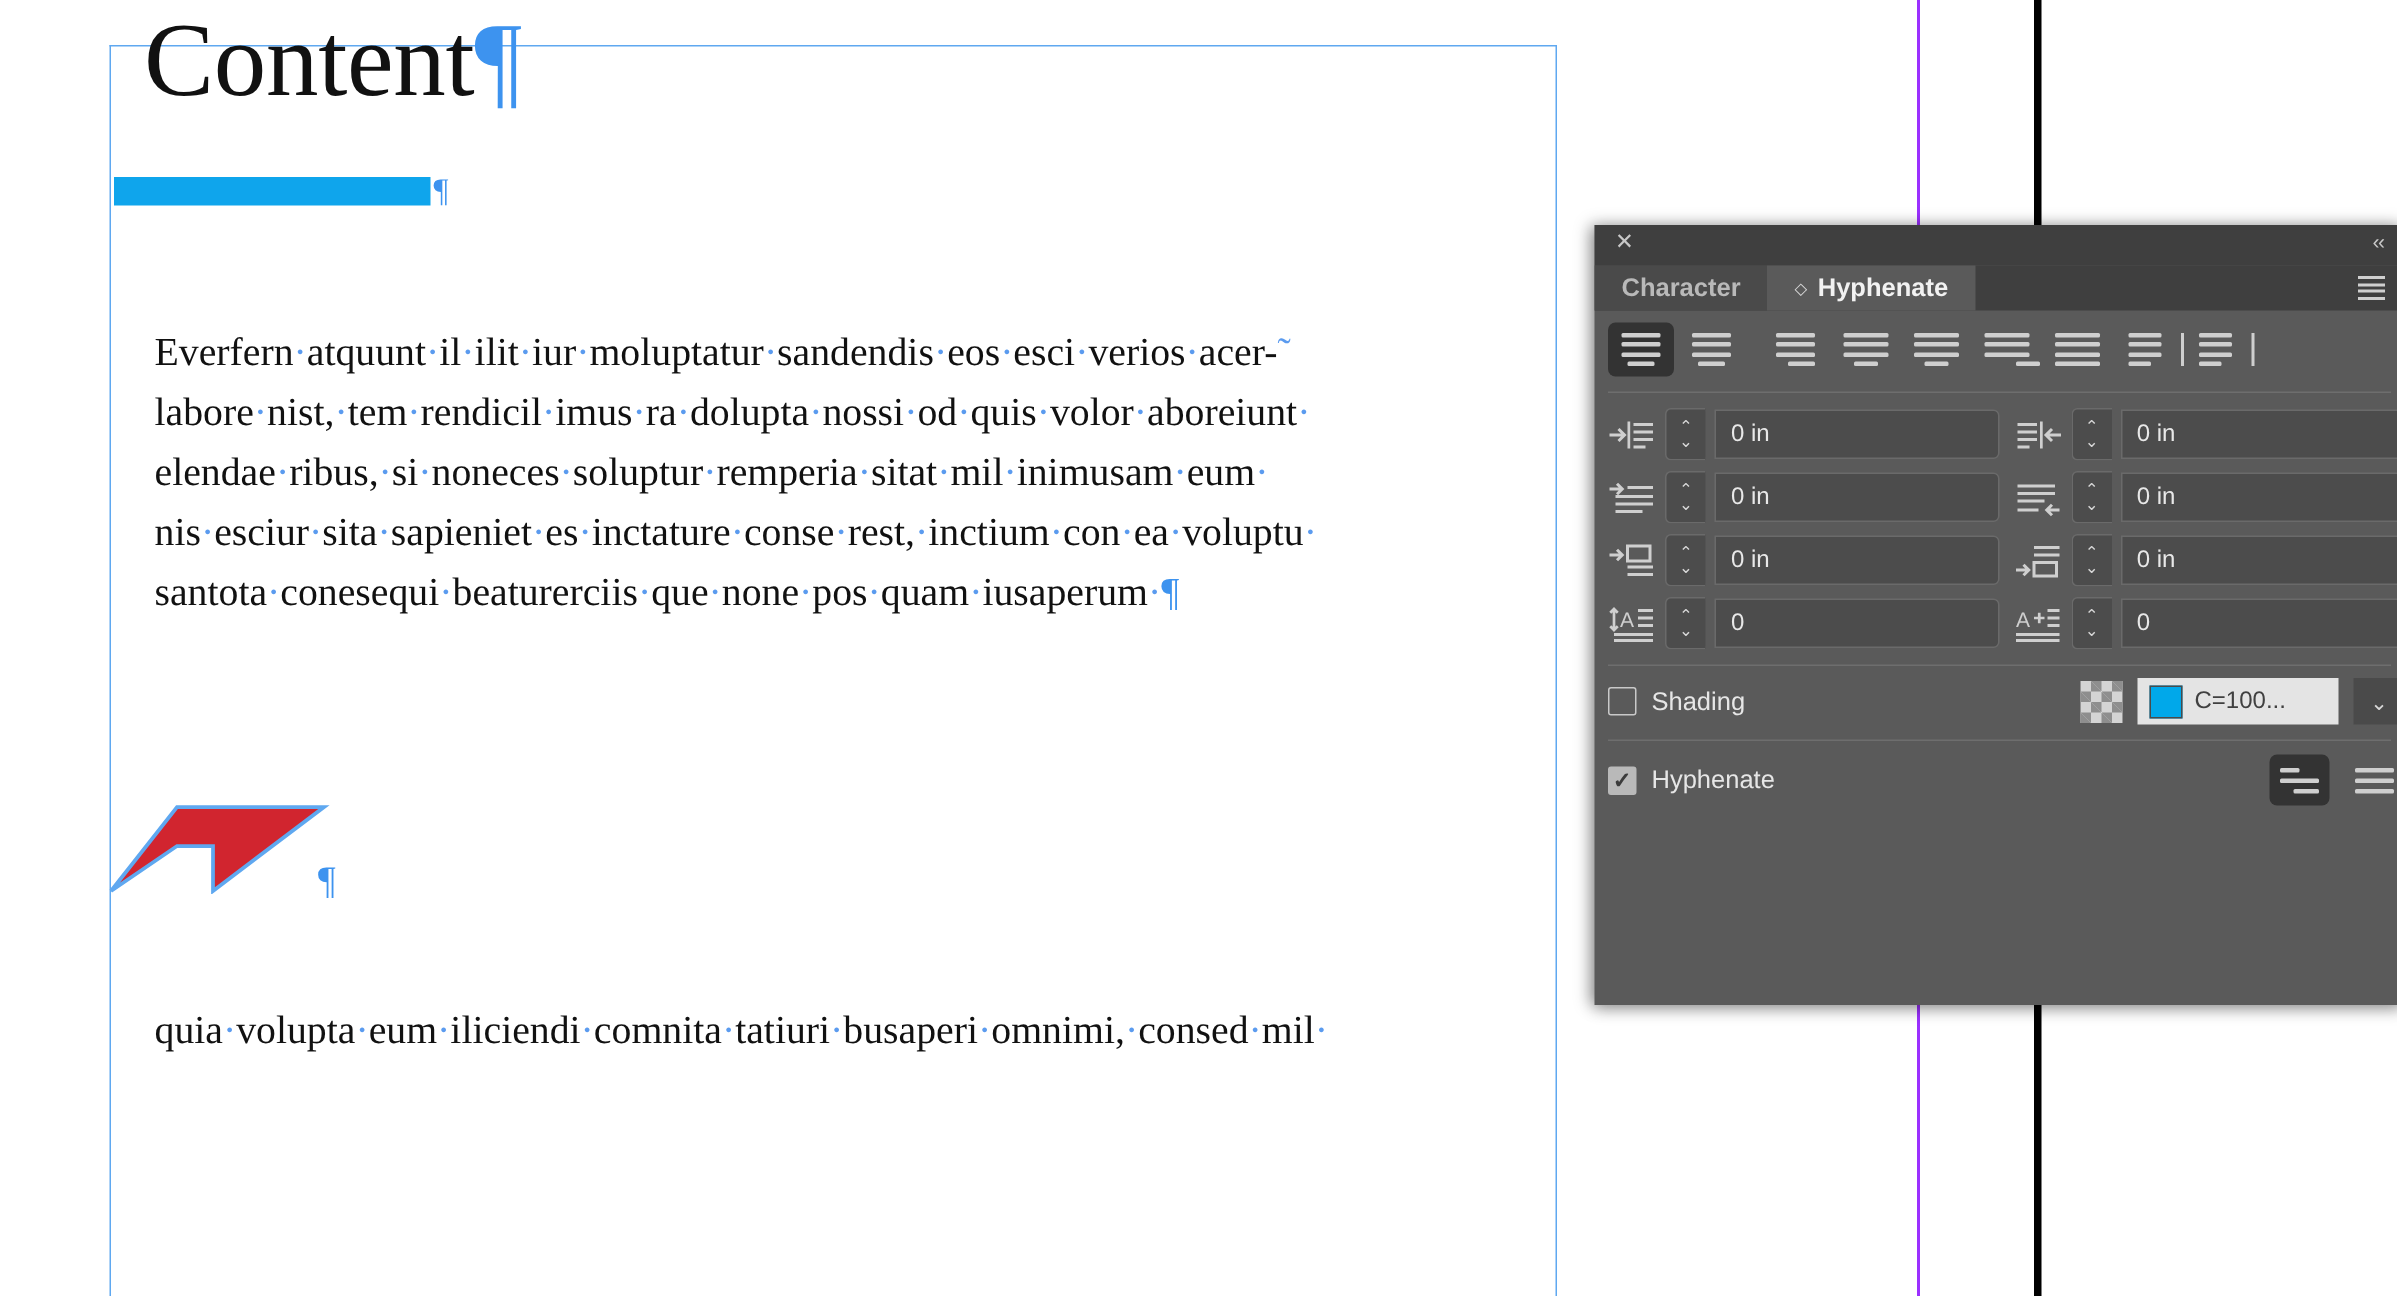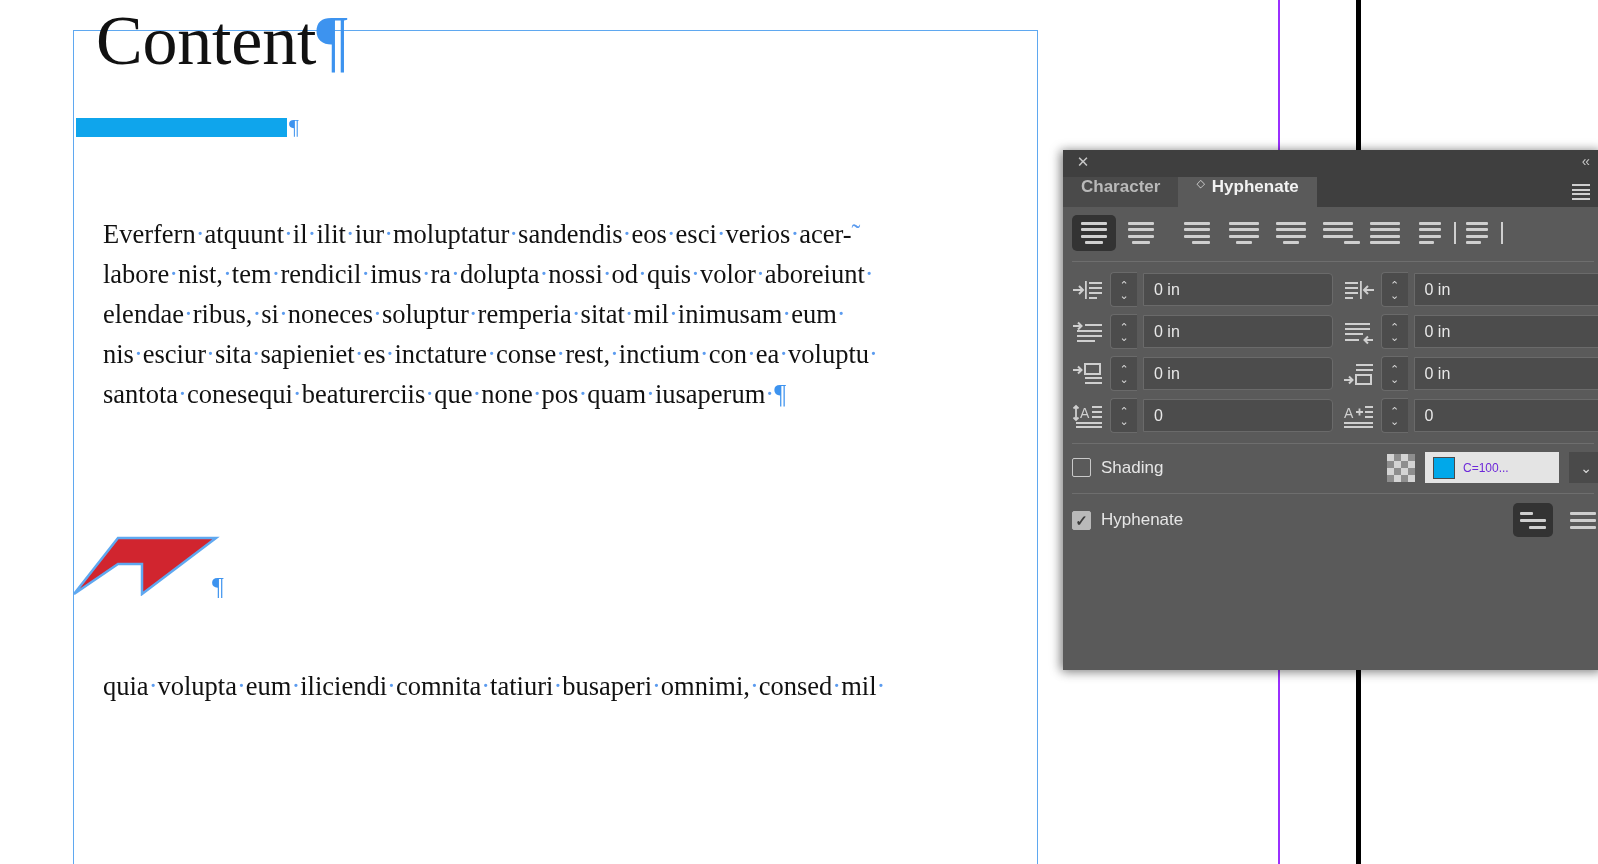--- a/index.html
+++ b/index.html
@@ -162,20 +162,21 @@
 
   .tab-row {
     position: relative;
     height: 30px;
     background: #3f3f3f;
     display: flex;
     align-items: stretch;
   }
   .tab {
     display: flex;
+    align-items: center;
     padding: 0 18px;
     font-size: 17px;
     font-weight: bold;
     color: #b9b9b9;
     background: #4a4a4a;
     cursor: pointer;
     white-space: nowrap;
   }
   .tab.active {
     background: #5a5a5a;
@@ -359,22 +360,22 @@
   }
   .swatch-chip {
     width: 22px;
     height: 22px;
     background: #00a8ea;
     border: 1.5px solid #4a4a4a;
     box-sizing: border-box;
     flex: 0 0 22px;
   }
   .swatch-name {
-    font-size: 12px;
-    color: #6d28d9;
+    font-size: 16px;
+    color: #404040;
     white-space: nowrap;
   }
   .dd-arrow {
     width: 34px;
     height: 31px;
     background: #4a4a4a;
     display: flex;
     align-items: center;
     justify-content: center;
     color: #d8d8d8;

